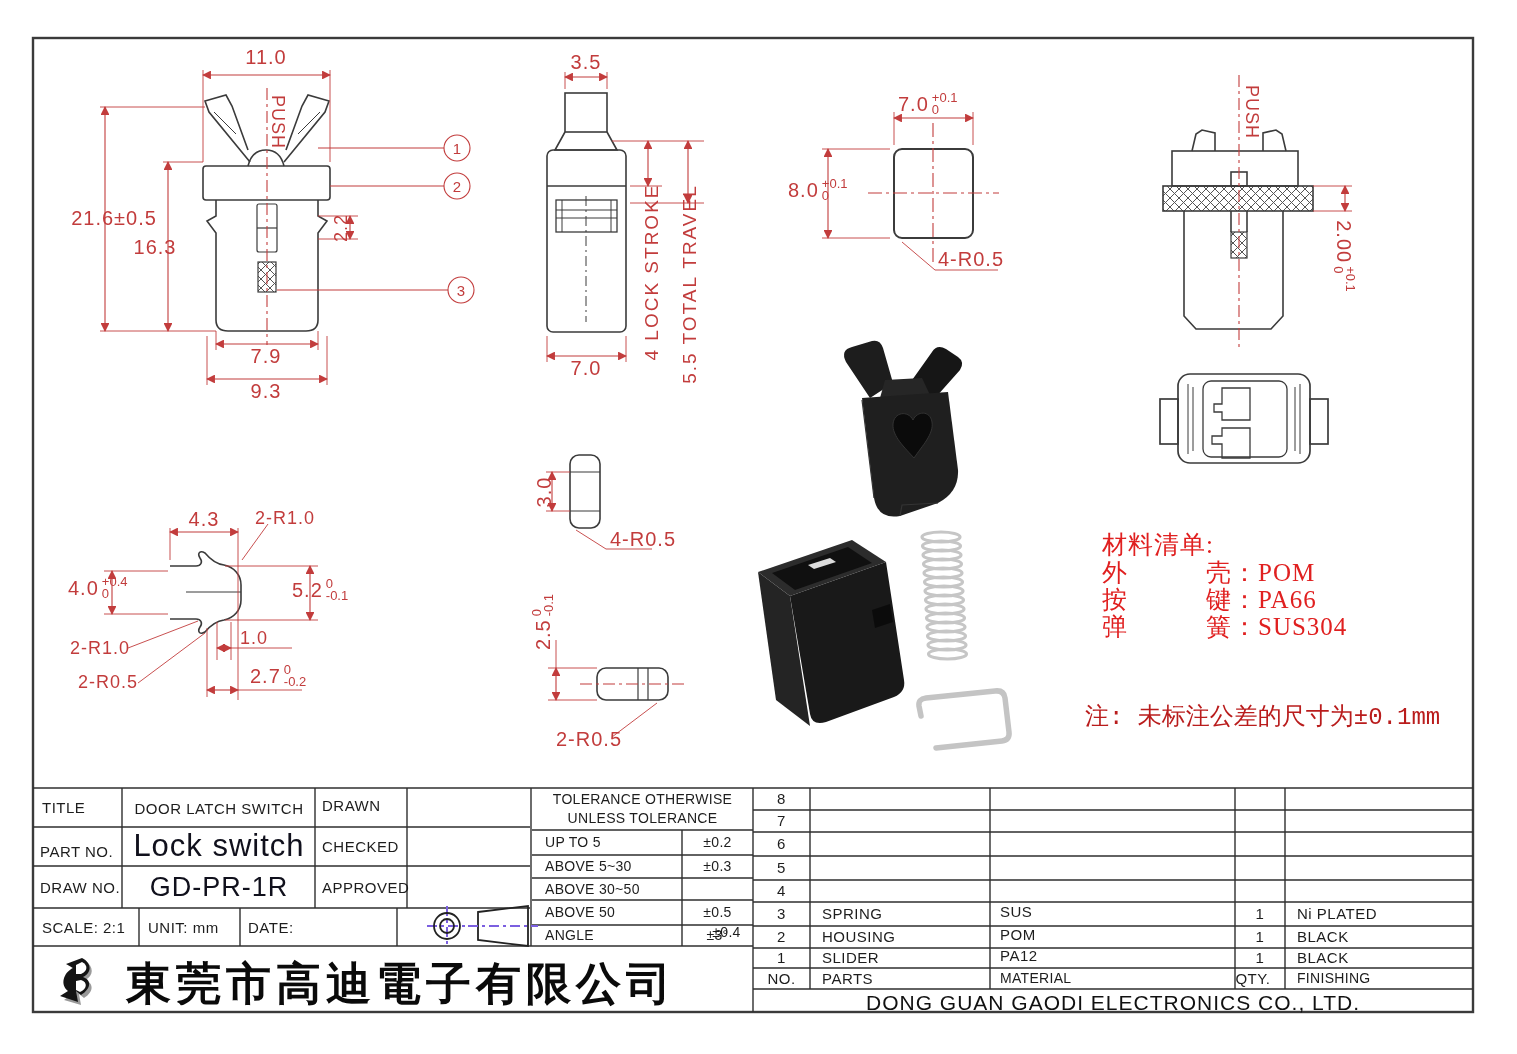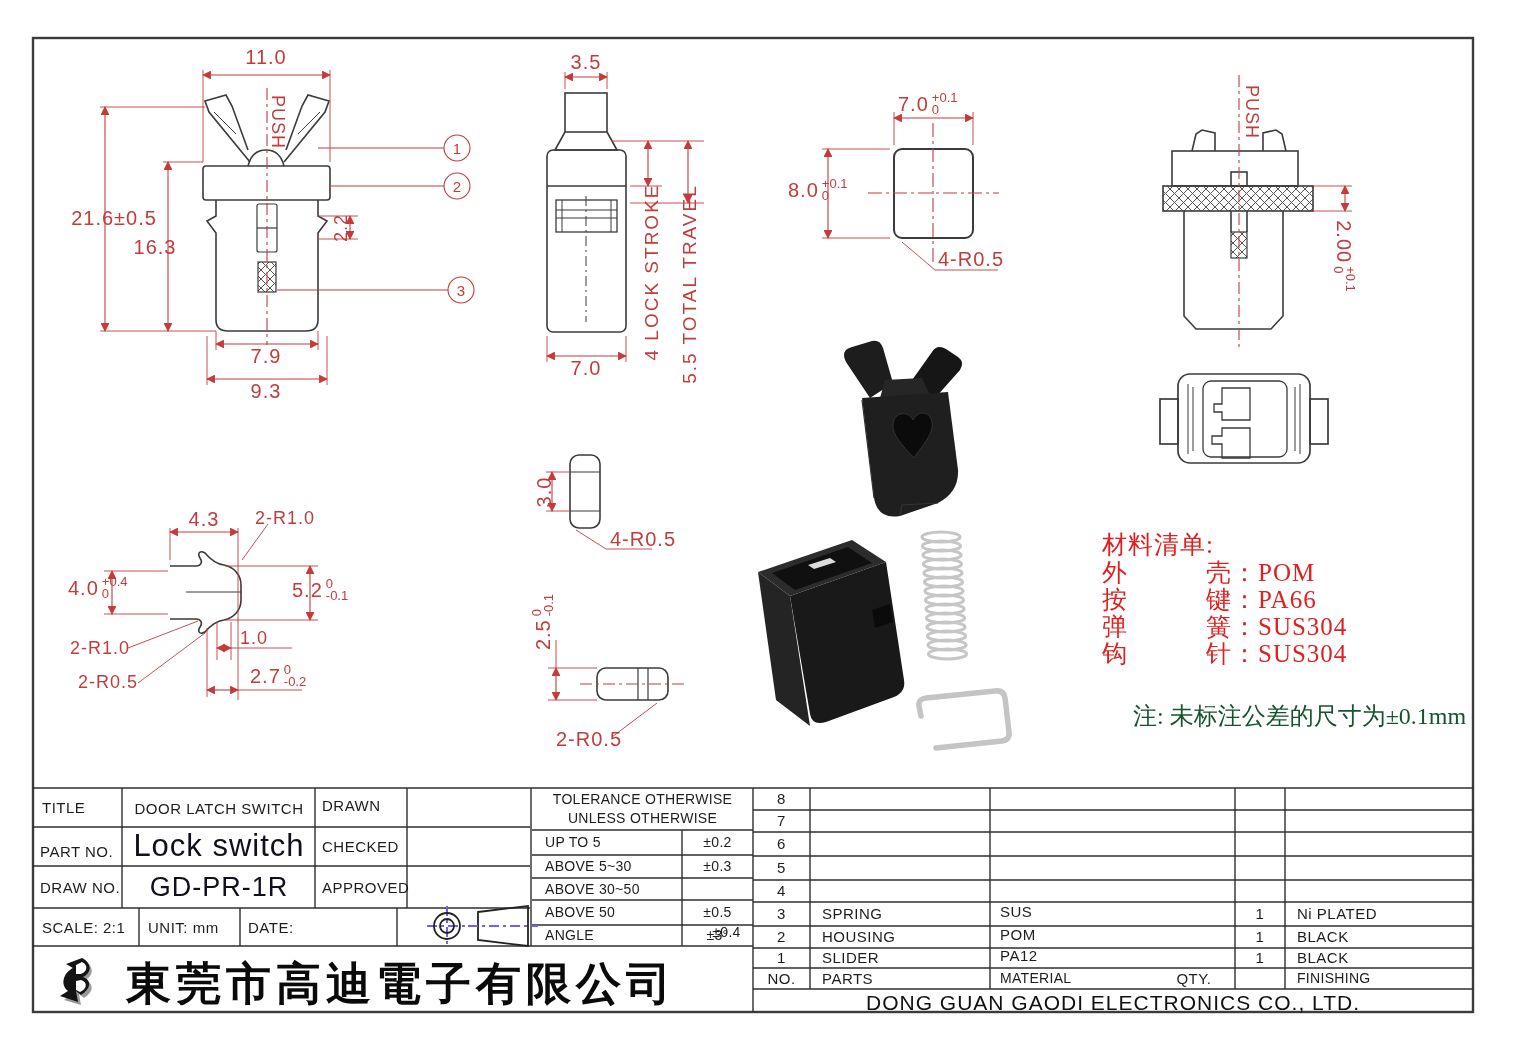--- a/index.html
+++ b/index.html
@@ -11,21 +11,21 @@
   .r90{transform:translate(-50%,-50%) rotate(90deg);}
   .rm90{transform:translate(-50%,-50%) rotate(-90deg);}
   .red{color:#c23c3c;}
   .dim{font-size:20px;letter-spacing:1px;}
   .dimsm{font-size:18px;letter-spacing:1px;}
   .ball{font-size:15px;}
   .vlab{font-size:19px;letter-spacing:2px;}
   .tolg{display:flex;align-items:center;gap:3px;}
   .stk{display:flex;flex-direction:column;font-size:13px;line-height:12px;letter-spacing:0;}
   .mat{font-family:"Liberation Serif","DejaVu Serif",serif;color:#e02020;font-size:25px;letter-spacing:1px;}
-  .note{font-family:Liberation Serif, serif;color:#14532d;font-size:24px;margin-left:48px;}
+  .note{font-family:Liberation Mono, monospace;color:#b91c1c;font-size:24px;}
   .tb{color:#1d1d1d;font-size:15px;letter-spacing:.5px;}
   .tbs{color:#1d1d1d;font-size:14px;letter-spacing:.3px;}
   .big{font-size:31px;color:#10101c;letter-spacing:1px;}
   .med{font-size:27px;color:#10101c;letter-spacing:1px;}
   .ctr{text-align:center;}
   .cn{font-size:45px;font-weight:bold;color:#0a0a0a;letter-spacing:5px;}
   .en{font-size:21px;color:#111;letter-spacing:1px;}
 </style>
 </head>
 <body>
@@ -317,38 +317,37 @@
         <span>0</span>
         <span>-0.1</span>
       </span>
 </div>
 <span class="t red dim" style="left:556px;top:728px">2-R0.5</span>
 
 <span class="t mat" style="left:1102px;top:528px">材料清单:</span>
 <span class="t mat" style="left:1102px;top:556px">外　　　壳：POM</span>
 <span class="t mat" style="left:1102px;top:583px">按　　　键：PA66</span>
 <span class="t mat" style="left:1102px;top:610px">弹　　　簧：SUS304</span>
-<span class="t mat" style="left:1102px;top:637px">钩　　　针：SUS304</span>
 <span class="t note" style="left:1085px;top:700px">注: 未标注公差的尺寸为±0.1mm</span>
 
 <span class="t tb" style="left:42px;top:799px">TITLE</span>
 <span class="t tb ctr" style="left:126px;top:800px;width:186px">DOOR LATCH SWITCH</span>
 <span class="t tb" style="left:322px;top:797px">DRAWN</span>
 <span class="t tb" style="left:40px;top:843px">PART NO.</span>
 <span class="t big ctr" style="left:126px;top:828px;width:186px">Lock switch</span>
 <span class="t tb" style="left:322px;top:838px">CHECKED</span>
 <span class="t tb" style="left:40px;top:879px">DRAW NO.</span>
 <span class="t med ctr" style="left:126px;top:872px;width:186px">GD-PR-1R</span>
 <span class="t tb" style="left:322px;top:879px">APPROVED</span>
 <span class="t tb" style="left:42px;top:919px">SCALE: 2:1</span>
 <span class="t tb" style="left:148px;top:919px">UNIT: mm</span>
 <span class="t tb" style="left:248px;top:919px">DATE:</span>
 
 <span class="t tbs ctr" style="left:537px;top:791px;width:211px">TOLERANCE OTHERWISE</span>
-<span class="t tbs ctr" style="left:537px;top:810px;width:211px">UNLESS OTHERWISE</span>
+<span class="t tbs ctr" style="left:537px;top:810px;width:211px">UNLESS TOLERANCE</span>
 <span class="t tbs" style="left:545px;top:834px">UP TO 5</span>
 <span class="t tbs ctr" style="left:682px;top:834px;width:71px">±0.2</span>
 <span class="t tbs" style="left:545px;top:858px">ABOVE 5~30</span>
 <span class="t tbs ctr" style="left:682px;top:858px;width:71px">±0.3</span>
 <span class="t tbs" style="left:545px;top:881px">ABOVE 30~50</span>
 <span class="t tbs ctr" style="left:682px;top:924px;width:89px">±0.4</span>
 <span class="t tbs" style="left:545px;top:904px">ABOVE 50</span>
 <span class="t tbs ctr" style="left:682px;top:904px;width:71px">±0.5</span>
 <span class="t tbs" style="left:545px;top:927px">ANGLE</span>
 <span class="t tbs ctr" style="left:682px;top:927px;width:71px">±3°</span>
@@ -369,19 +368,19 @@
 <span class="t tb ctr" style="left:1235px;top:928px;width:50px">1</span>
 <span class="t tb" style="left:1297px;top:928px">BLACK</span>
 <span class="t tb ctr" style="left:753px;top:949px;width:57px">1</span>
 <span class="t tb" style="left:822px;top:949px">SLIDER</span>
 <span class="t tb" style="left:1000px;top:947px">PA12</span>
 <span class="t tb ctr" style="left:1235px;top:949px;width:50px">1</span>
 <span class="t tb" style="left:1297px;top:949px">BLACK</span>
 <span class="t tb ctr" style="left:753px;top:970px;width:57px">NO.</span>
 <span class="t tb" style="left:822px;top:970px">PARTS</span>
 <span class="t tbs" style="left:1000px;top:970px">MATERIAL</span>
-<span class="t tb ctr" style="left:1169px;top:970px;width:50px">QTY.</span>
+<span class="t tb ctr" style="left:1228px;top:970px;width:50px">QTY.</span>
 <span class="t tbs" style="left:1297px;top:970px">FINISHING</span>
 
 <span class="t en ctr" style="left:753px;top:991px;width:720px">DONG GUAN GAODI ELECTRONICS CO., LTD.</span>
 <span class="t cn" style="left:126px;top:954px">東莞市高迪電子有限公司</span>
 
 </div>
 
 </body></html>

